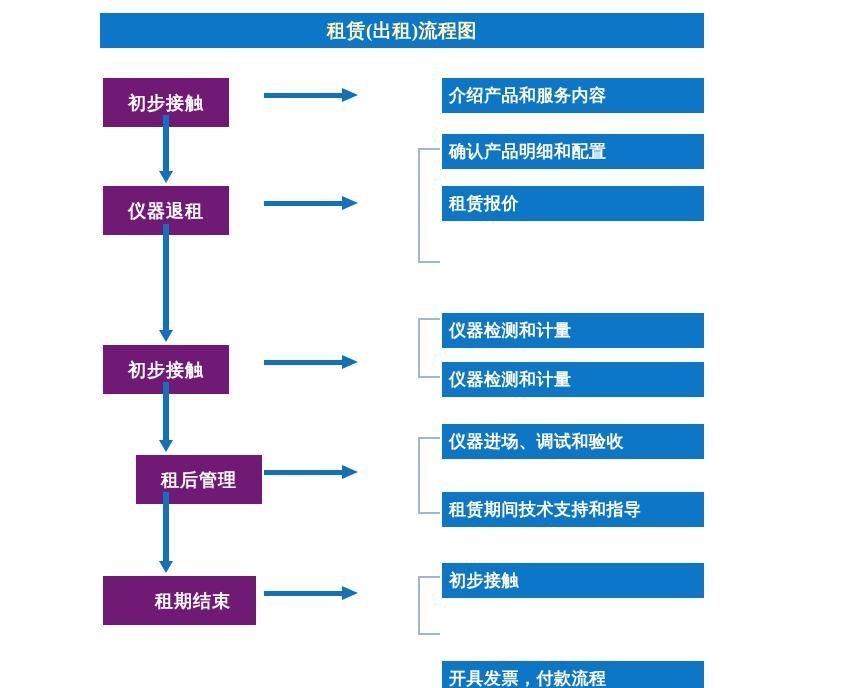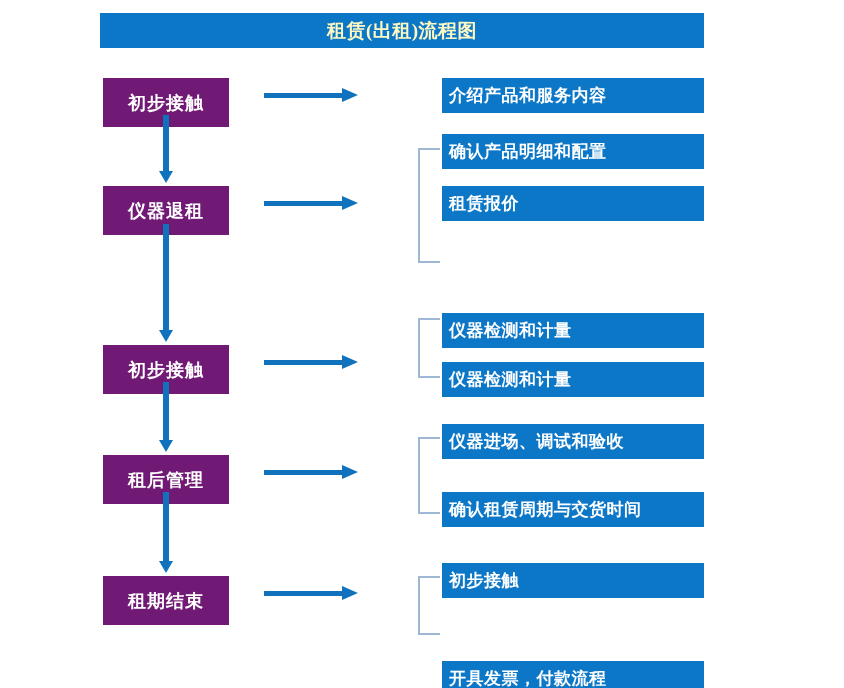--- a/index.html
+++ b/index.html
@@ -133,22 +133,22 @@
 </head>
 <body>
 
 <div id="canvas">
 
   <div class="title-bar">租赁(出租)流程图</div>
 
   <div class="stage-box" style="top:78px;">初步接触</div>
   <div class="stage-box" style="top:186px;">仪器退租</div>
   <div class="stage-box" style="top:345px;">初步接触</div>
-  <div class="stage-box" style="top:455px;">租后管理</div>
-  <div class="stage-box" style="top:576px;">租期结束</div>
+  <div class="stage-box" style="top:455px;margin-left:33px;">租后管理</div>
+  <div class="stage-box" style="top:576px;padding-left:27px;">租期结束</div>
 
   <div class="v-arrow" style="top:115px; height:68px;">
     <div class="shaft" style="height:56px;"></div>
     <div class="head" style="top:56px;"></div>
   </div>
   <div class="v-arrow" style="top:224px; height:118px;">
     <div class="shaft" style="height:106px;"></div>
     <div class="head" style="top:106px;"></div>
   </div>
   <div class="v-arrow" style="top:382px; height:70px;">
@@ -185,17 +185,17 @@
   <div class="bracket" style="top:318px; height:60px;"></div>
   <div class="bracket" style="top:437px; height:77px;"></div>
   <div class="bracket" style="top:576px; height:59px;"></div>
 
   <div class="detail-box" style="top:78px;">介绍产品和服务内容</div>
   <div class="detail-box" style="top:134px;">确认产品明细和配置</div>
   <div class="detail-box" style="top:186px;">租赁报价</div>
   <div class="detail-box" style="top:313px;">仪器检测和计量</div>
   <div class="detail-box" style="top:362px;">仪器检测和计量</div>
   <div class="detail-box" style="top:424px;">仪器进场、调试和验收</div>
-  <div class="detail-box" style="top:492px;">确认租赁周期与交货时间</div>
+  <div class="detail-box" style="top:492px;">租赁期间技术支持和指导</div>
   <div class="detail-box" style="top:563px;">初步接触</div>
   <div class="detail-box" style="top:613px;margin-top:48px;">开具发票，付款流程</div>
 
 </div>
 
 </body></html>

